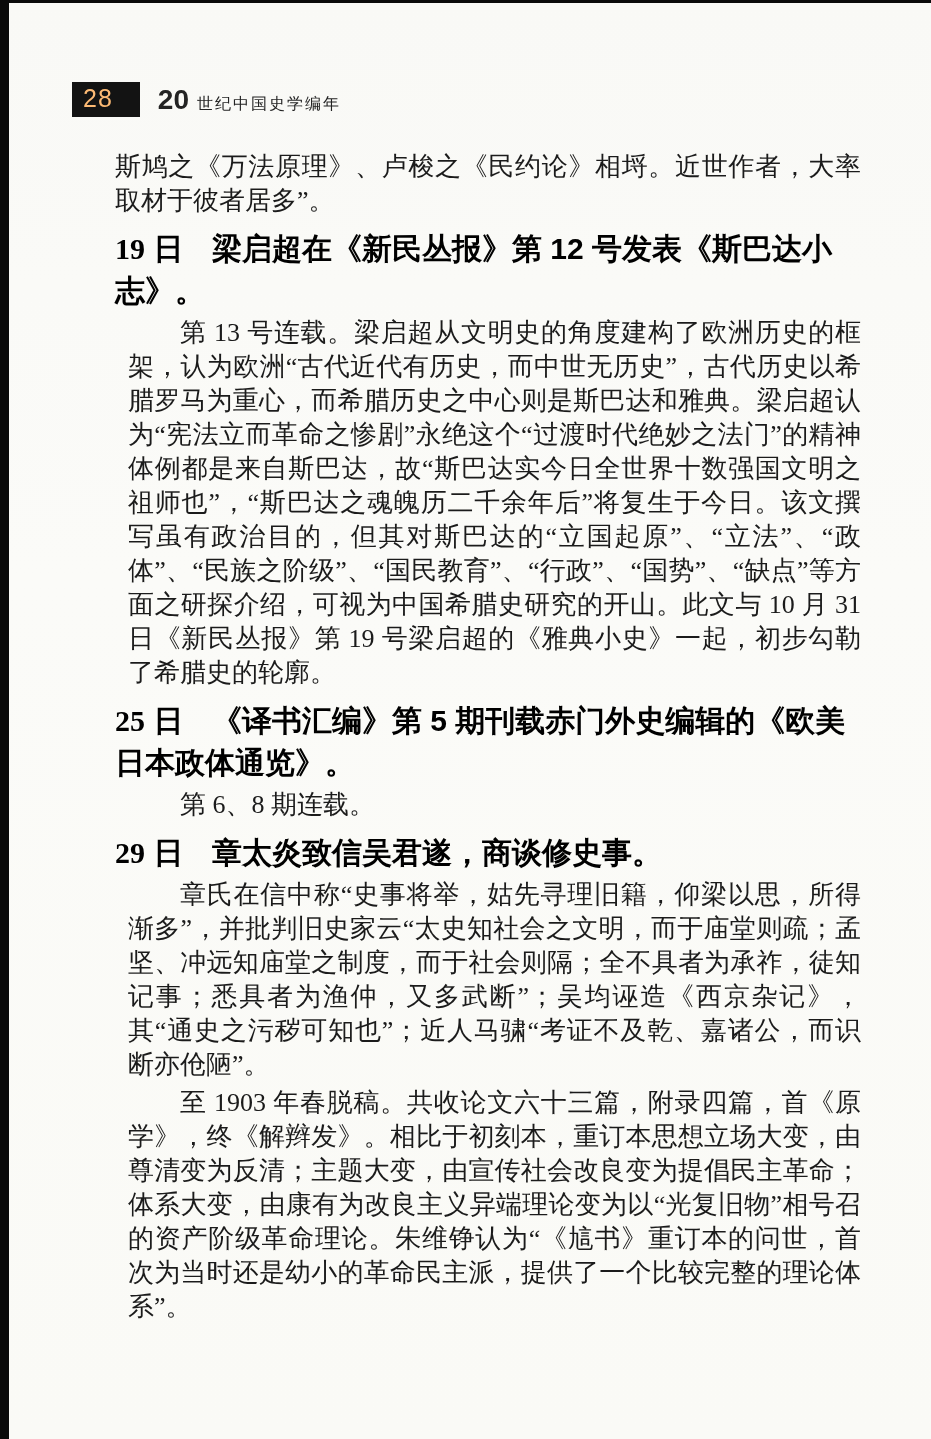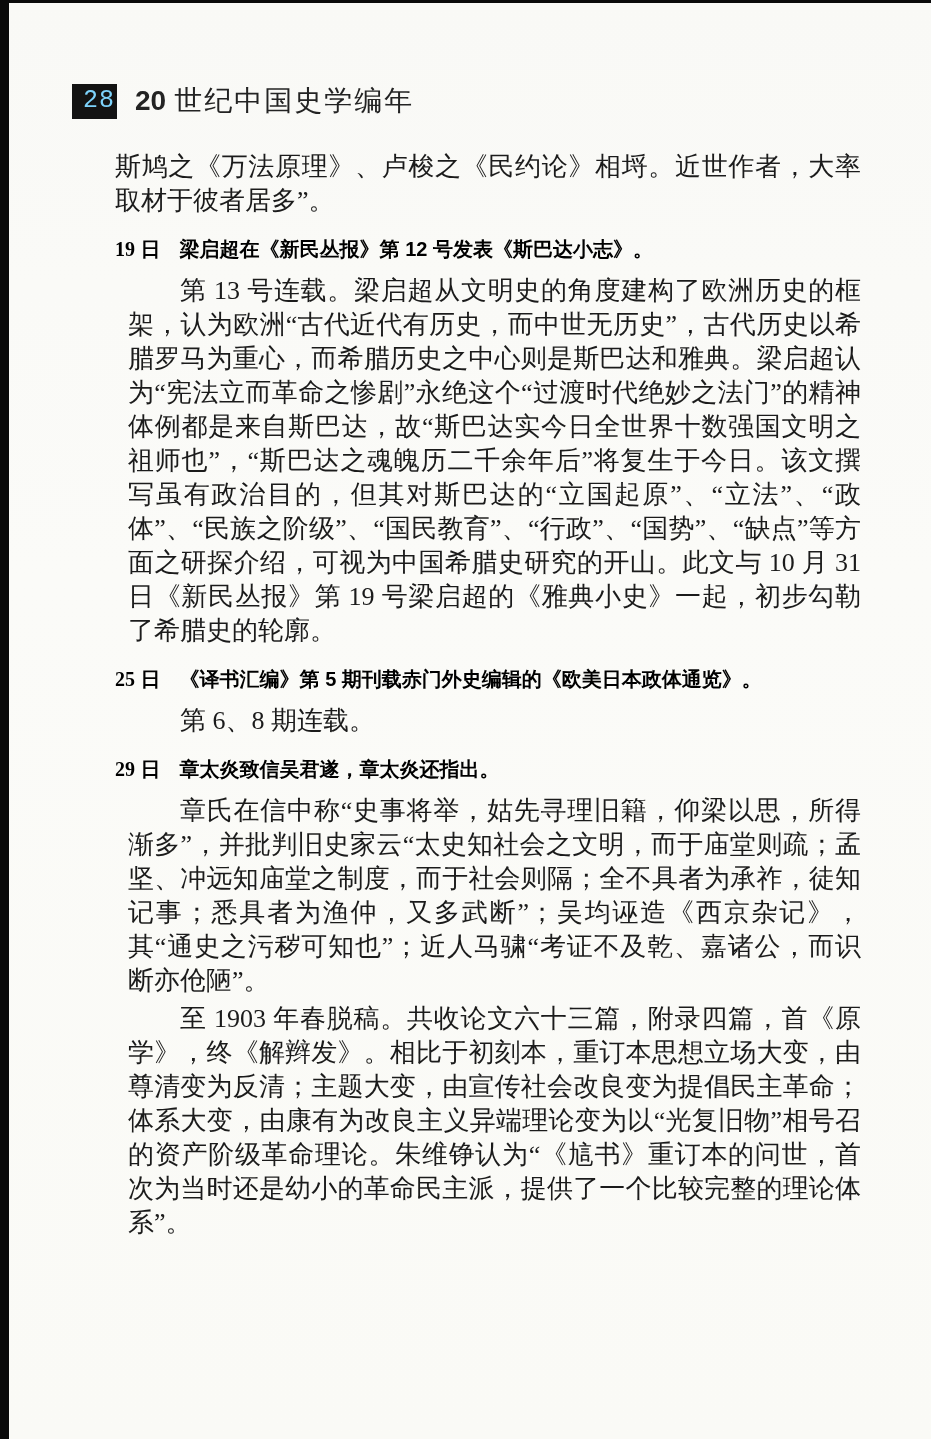--- a/index.html
+++ b/index.html
@@ -22,51 +22,51 @@
   .scan-edge-top {
     position: absolute; left: 0; top: 0;
     width: 100%; height: 3px;
     background: #0a0a0a;
   }
   .header {
     position: absolute; left: 72px; top: 82px;
     display: flex; align-items: center;
   }
   .page-num-box {
-    background: #131313; color: #7dd3fc;
-    font-family: Liberation Mono, monospace;
+    background: #131313; color: #fdba74;
+    font-family: Liberation Sans, sans-serif;
     font-size: 25px; line-height: 1;
-    padding: 4px 2px 6px 11px;
+    padding: 4px 27px 6px 11px;
     letter-spacing: 1px;
   }
   .running-title { margin-left: 18px; display: flex; align-items: baseline; color: #232323; }
   .running-title .t-num {
     font-family: "Liberation Sans", sans-serif;
     font-weight: bold; font-size: 28px;
   }
   .running-title .t-text {
     font-family: "Liberation Serif", serif;
-    font-size: 28px; margin-left: 8px; letter-spacing: 2px;
+    font-size: 16px; margin-left: 8px; letter-spacing: 2px;
   }
   .content {
     position: absolute; left: 115px; top: 150px;
     width: 746px;
     color: #1b1b1b;
   }
   .para {
     font-size: 26px; line-height: 34px;
     text-align: justify;
     margin: 0;
   }
   .para.indent { text-indent: 2em; }
   .para.after-heading { margin-top: 4px; margin-left: 13px; }
   .entry-heading {
     font-family: "Liberation Sans", sans-serif;
     font-weight: bold; color: #000;
-    font-size: 20px; line-height: 42px;
+    font-size: 30px; line-height: 42px;
     margin: 10px 0 0 0;
     text-align: left;
   }
   .h-label { margin-right: 0.95em; white-space: nowrap; }
   .h-num { font-family: "Liberation Serif", serif; font-weight: bold; margin-right: 0.28em; }
   .h-num:empty { margin-right: 0; }
 </style>
 </head>
 <body>
 
@@ -90,20 +90,20 @@
       <span class="h-label"><span class="h-num">19</span><span class="h-unit">日</span></span><span class="h-title">梁启超在《新民丛报》第 12 号发表《斯巴达小志》。</span>
     </h2>
     <p class="para indent after-heading">第 13 号连载。梁启超从文明史的角度建构了欧洲历史的框架，认为欧洲“古代近代有历史，而中世无历史”，古代历史以希腊罗马为重心，而希腊历史之中心则是斯巴达和雅典。梁启超认为“宪法立而革命之惨剧”永绝这个“过渡时代绝妙之法门”的精神体例都是来自斯巴达，故“斯巴达实今日全世界十数强国文明之祖师也”，“斯巴达之魂魄历二千余年后”将复生于今日。该文撰写虽有政治目的，但其对斯巴达的“立国起原”、“立法”、“政体”、“民族之阶级”、“国民教育”、“行政”、“国势”、“缺点”等方面之研探介绍，可视为中国希腊史研究的开山。此文与 10 月 31 日《新民丛报》第 19 号梁启超的《雅典小史》一起，初步勾勒了希腊史的轮廓。</p>
 
     <h2 class="entry-heading">
       <span class="h-label"><span class="h-num">25</span><span class="h-unit">日</span></span><span class="h-title">《译书汇编》第 5 期刊载赤门外史编辑的《欧美日本政体通览》。</span>
     </h2>
     <p class="para indent after-heading">第 6、8 期连载。</p>
 
     <h2 class="entry-heading">
-      <span class="h-label"><span class="h-num">29</span><span class="h-unit">日</span></span><span class="h-title">章太炎致信吴君遂，章太炎还指出。</span>
+      <span class="h-label"><span class="h-num">29</span><span class="h-unit">日</span></span><span class="h-title">章太炎致信吴君遂，商谈修史事。</span>
     </h2>
     <p class="para indent after-heading">章氏在信中称“史事将举，姑先寻理旧籍，仰梁以思，所得渐多”，并批判旧史家云“太史知社会之文明，而于庙堂则疏；孟坚、冲远知庙堂之制度，而于社会则隔；全不具者为承祚，徒知记事；悉具者为渔仲，又多武断”；吴均诬造《西京杂记》，其“通史之污秽可知也”；近人马骕“考证不及乾、嘉诸公，而识断亦伧陋”。</p>
 
     <p class="para indent after-heading">至 1903 年春脱稿。共收论文六十三篇，附录四篇，首《原学》，终《解辫发》。相比于初刻本，重订本思想立场大变，由尊清变为反清；主题大变，由宣传社会改良变为提倡民主革命；体系大变，由康有为改良主义异端理论变为以“光复旧物”相号召的资产阶级革命理论。朱维铮认为“《訄书》重订本的问世，首次为当时还是幼小的革命民主派，提供了一个比较完整的理论体系”。</p>
 
   </div>
 </div>
 
 </body></html>

